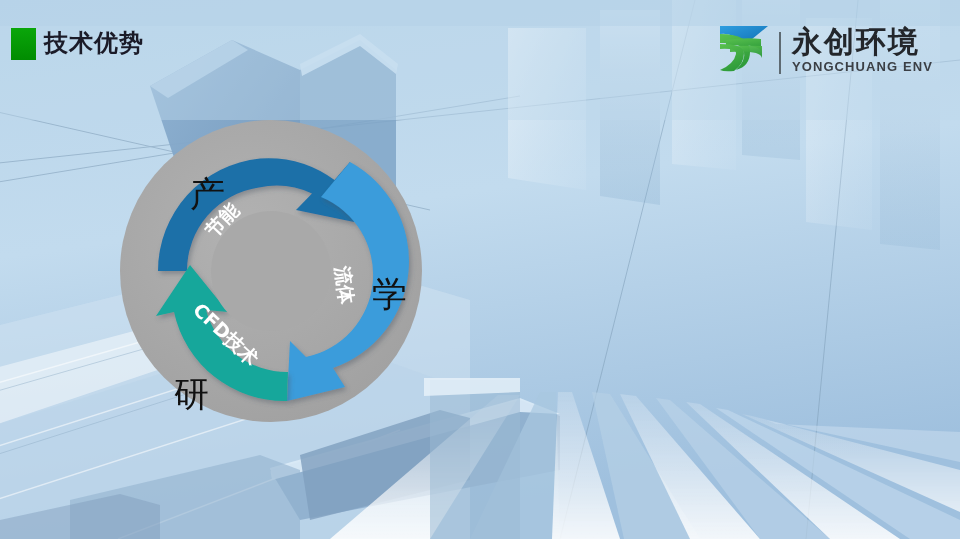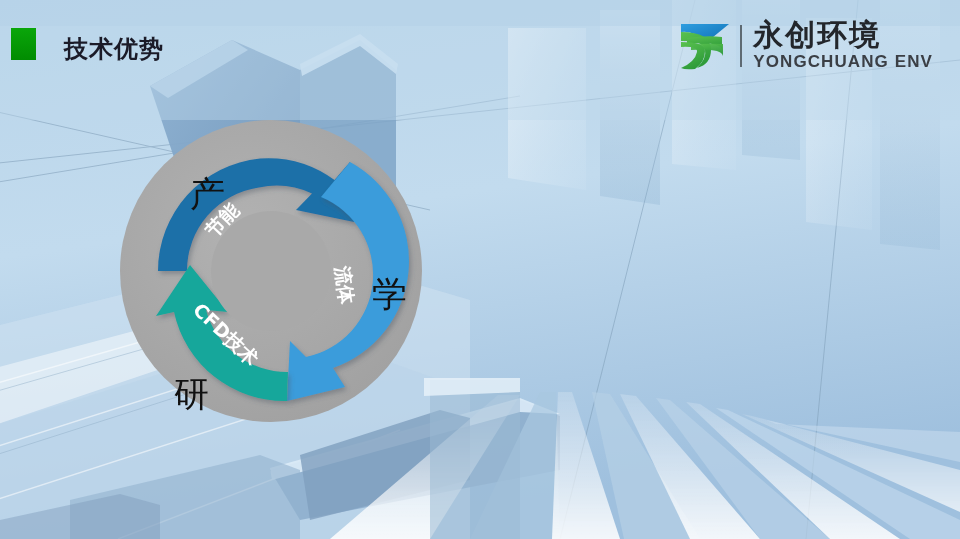--- a/index.html
+++ b/index.html
@@ -13,38 +13,37 @@
   .bg{position:absolute;inset:0;overflow:hidden;}
   .bg svg{position:absolute;inset:0;width:960px;height:539px;display:block;}
 
   
   .hdr{position:absolute;left:0;top:0;width:960px;height:78px;}
   .hdr-mark{
     position:absolute;left:11px;top:28px;width:25px;height:32px;
     background:linear-gradient(180deg,#0aa60a 0%,#018c01 100%);
   }
   .hdr-title{
-    position:absolute;left:44px;top:33px;
+    position:absolute;left:44px;top:27px;
     font-size:24px;font-weight:bold;color:#1b1b28;letter-spacing:1px;
     font-family:Liberation Serif, serif;
     white-space:nowrap;
-    margin-left:20px;
-  }
-
-  
-  .logo{position:absolute;right:27px;top:18px;height:56px;display:flex;align-items:center;}
+  }
+
+  
+  .logo{position:absolute;right:27px;top:18px;height:56px;display:flex;align-items:flex-end;}
   .logo-mark{width:56px;height:52px;position:relative;flex:0 0 auto;}
   .logo-div{width:2px;height:42px;background:#5e6a72;margin:0 11px 0 7px;flex:0 0 auto;}
   .logo-txt{display:flex;flex-direction:column;justify-content:center;}
   .logo-cn{
     font-size:30px;font-weight:bold;color:#23262b;letter-spacing:2px;line-height:1.02;
     font-family:"DejaVu Sans","Liberation Sans",sans-serif;white-space:nowrap;
   }
   .logo-en{
-    font-size:17px;font-weight:bold;color:#3b3f45;letter-spacing:1.1px;
+    font-size:13px;font-weight:bold;color:#3b3f45;letter-spacing:1.1px;
     margin-top:1px;white-space:nowrap;
     font-family:"Liberation Sans",sans-serif;
   }
 
   
   .cycle{position:absolute;left:118px;top:118px;width:306px;height:306px;}
   .cycle svg{width:306px;height:306px;display:block;}
   .ring-lbl{
     font-family:"DejaVu Sans","Liberation Sans",sans-serif;
     font-weight:400;fill:#111;

